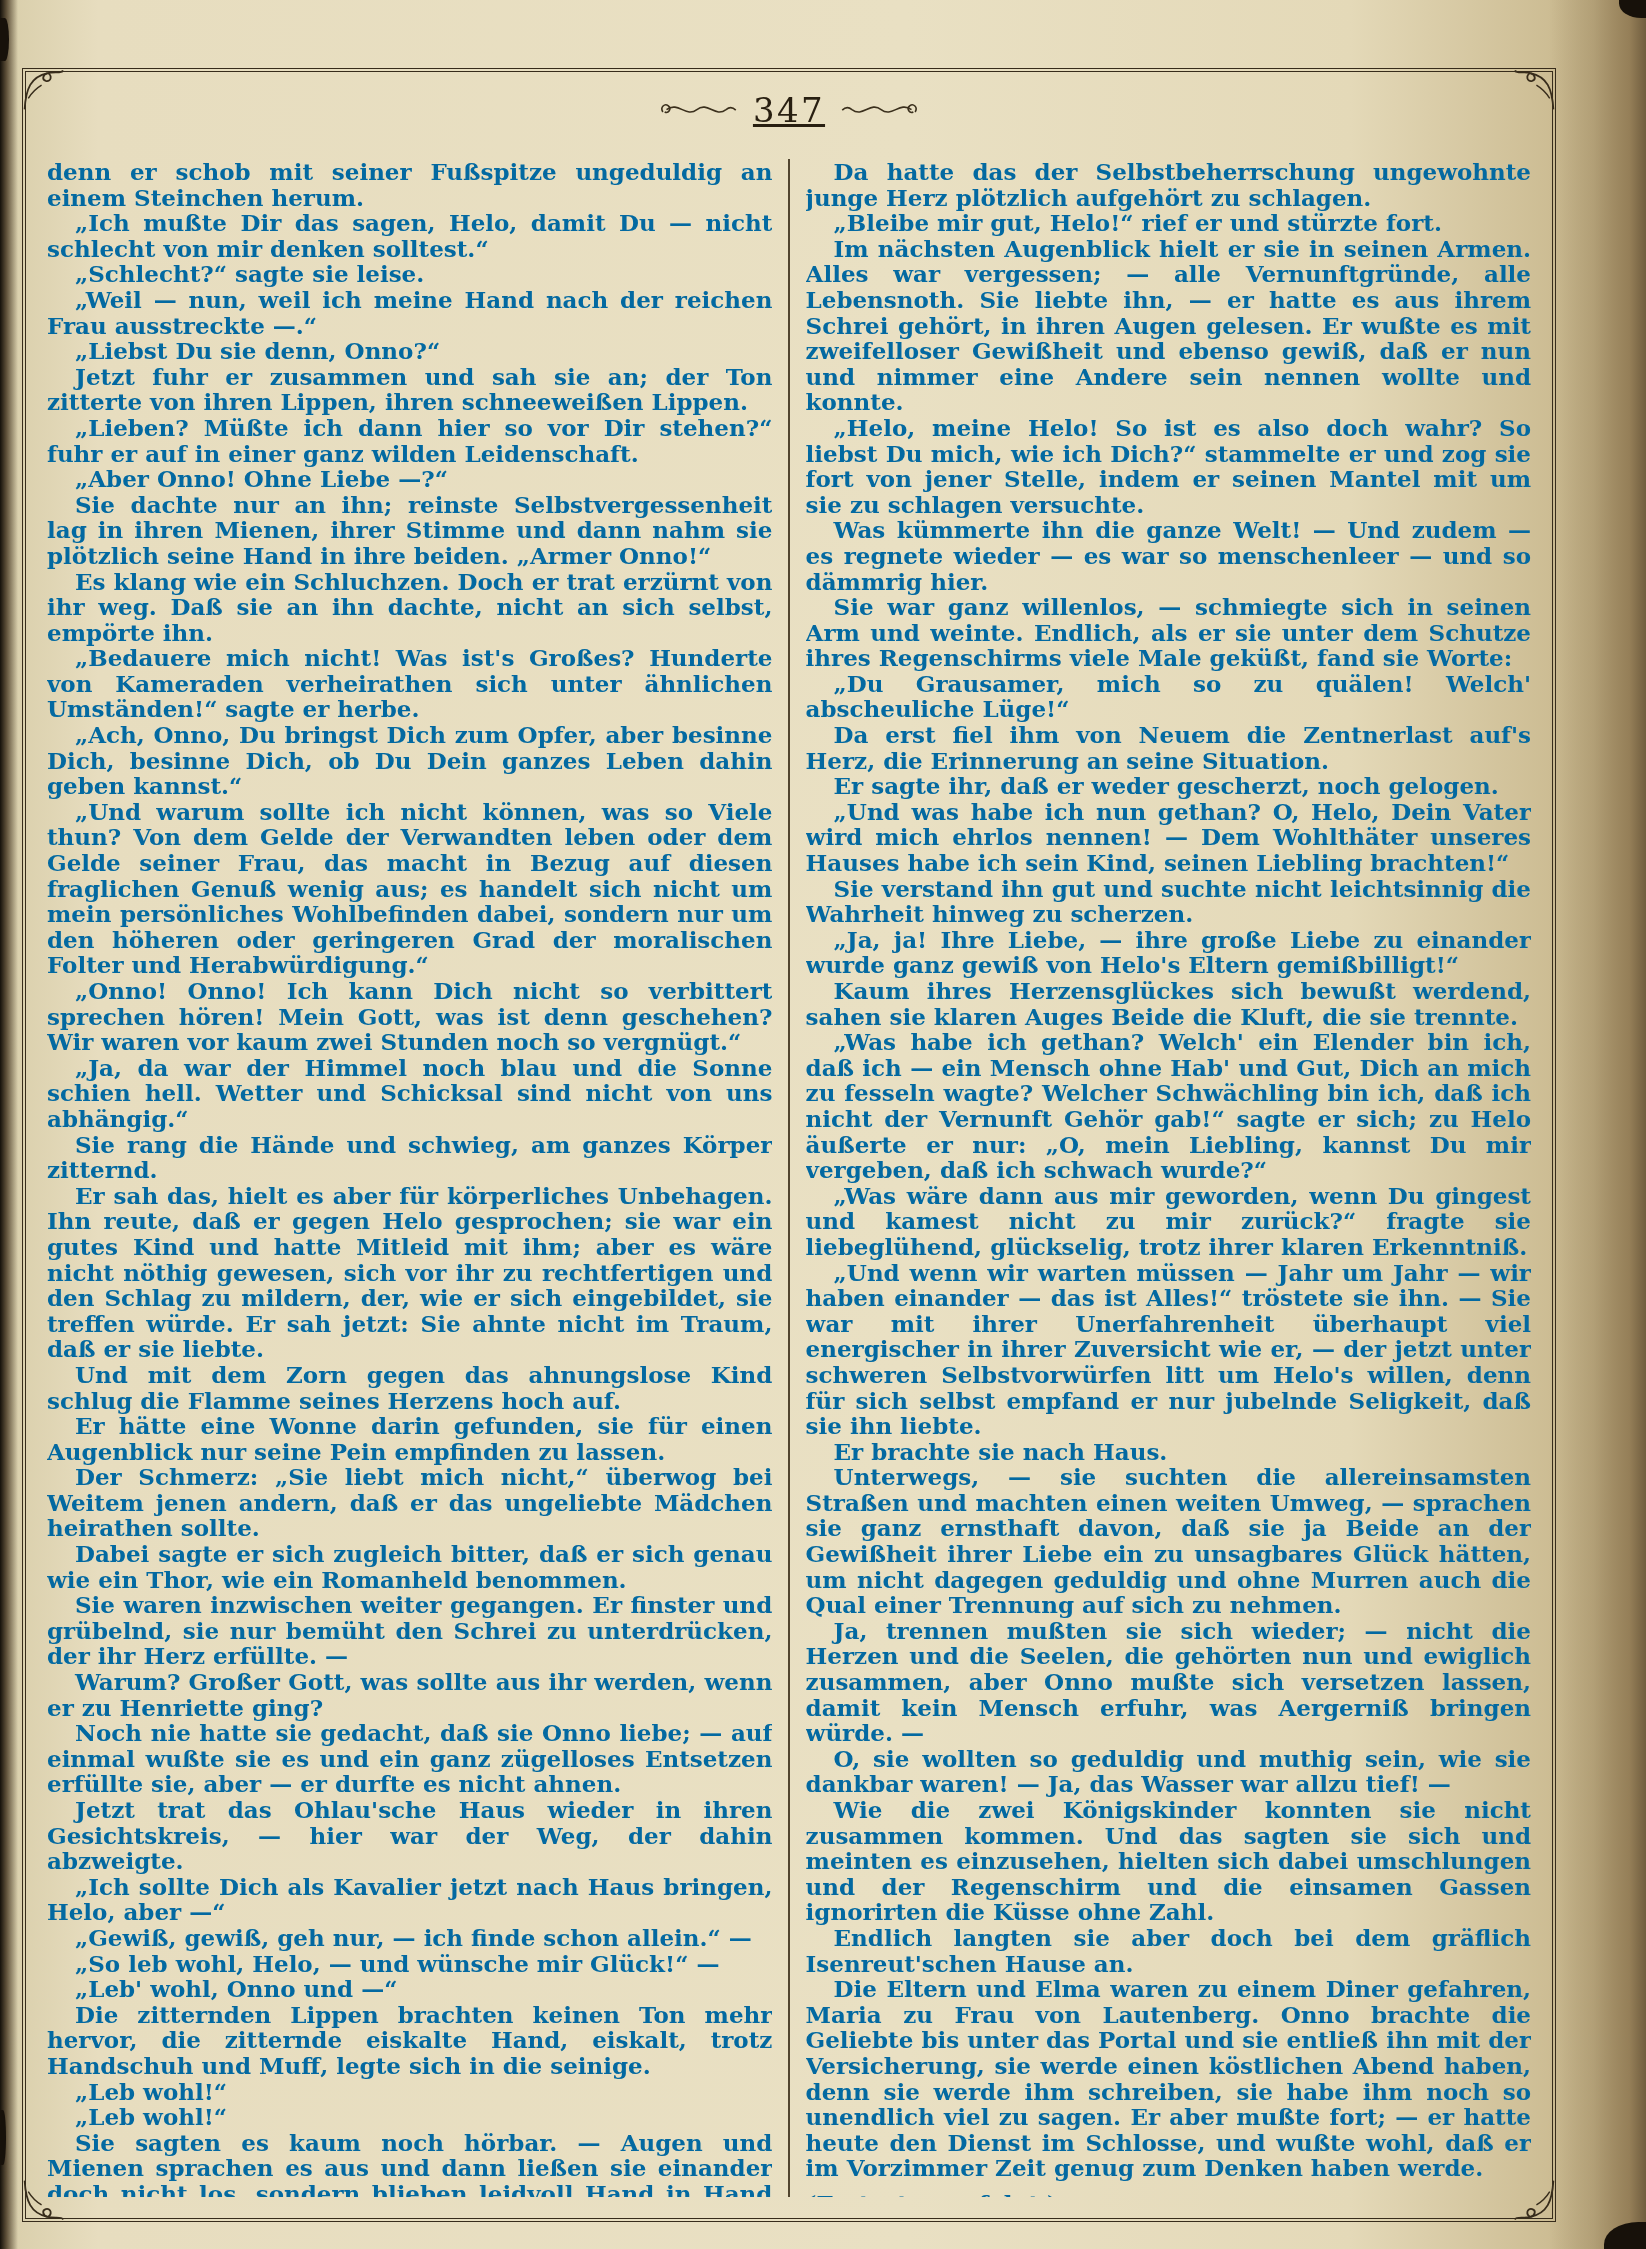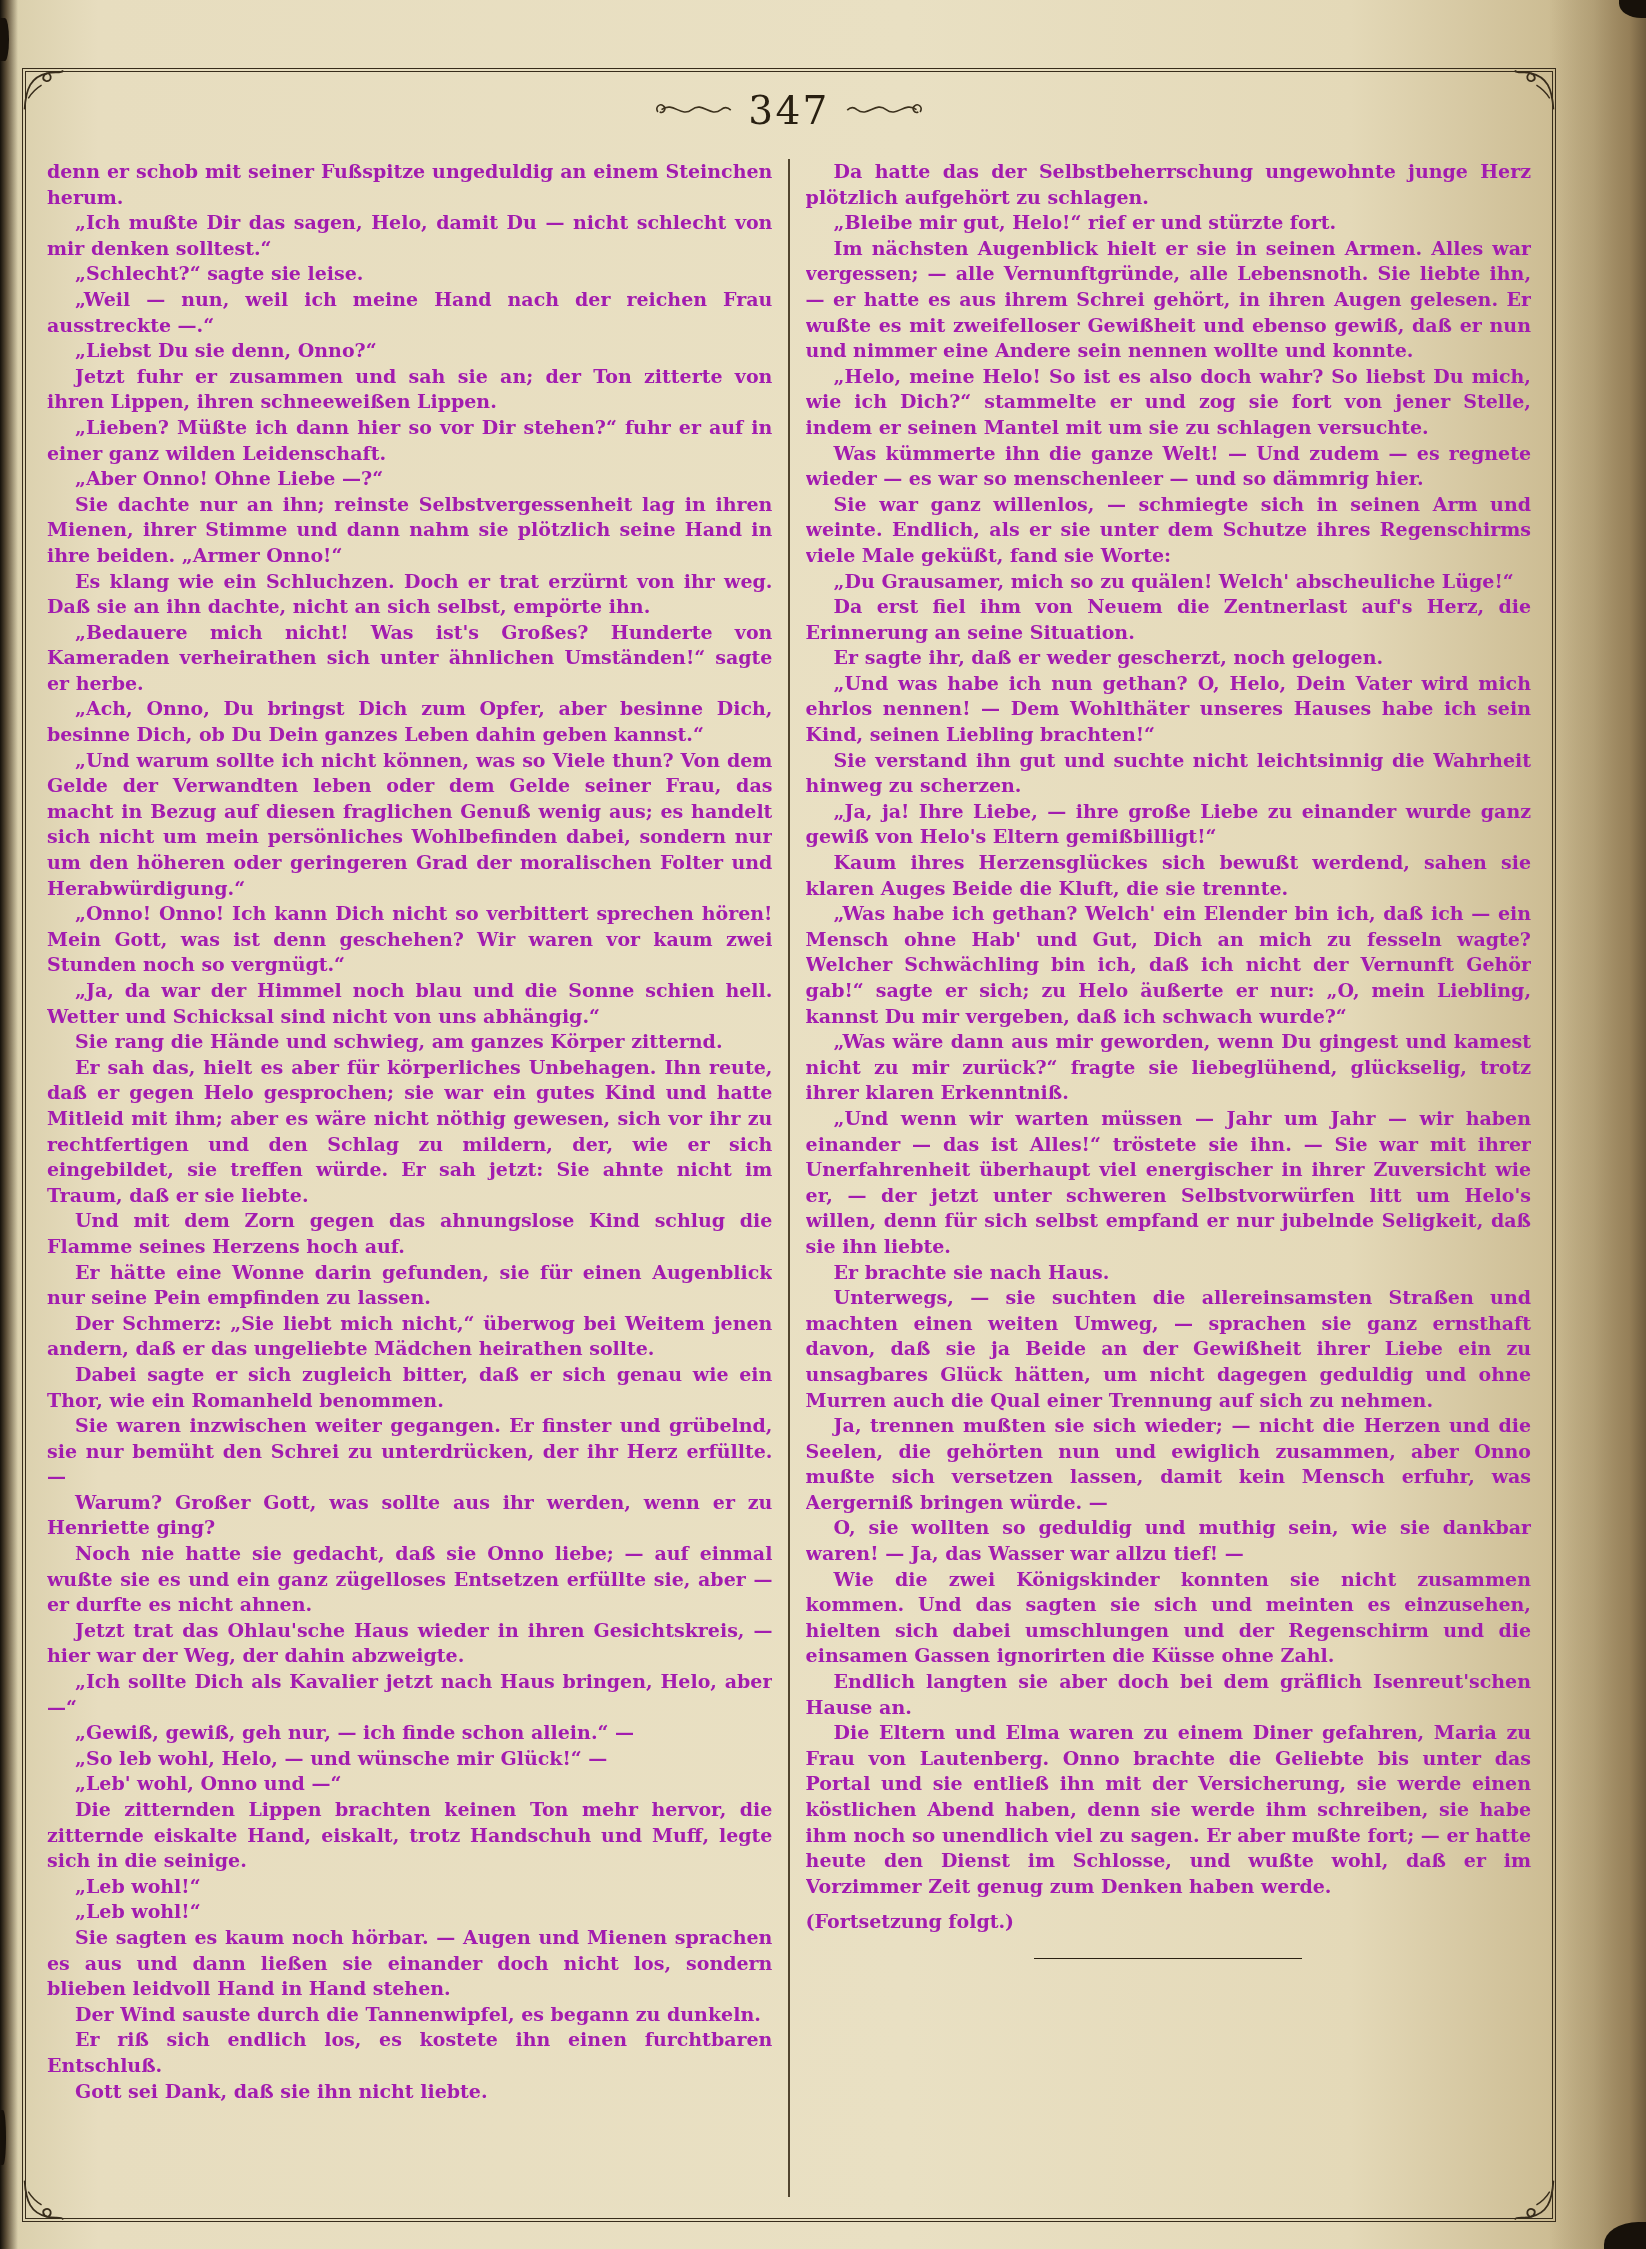--- a/index.html
+++ b/index.html
@@ -25,28 +25,28 @@
     border:4.9px double #372c1b;}
   .corner{position:absolute;width:46px;height:46px;}
   .corner svg{display:block;}
   .c-tl{left:-4.9px;top:-4.9px;}
   .c-tr{right:-4.9px;top:-4.9px;transform:scaleX(-1);}
   .c-bl{left:-4.9px;bottom:-4.9px;transform:scaleY(-1);}
   .c-br{right:-4.9px;bottom:-4.9px;transform:scale(-1,-1);}
 
   .page-header{position:absolute;top:8.5px;left:0;right:0;height:59px;
     display:flex;align-items:center;justify-content:center;gap:16px;}
-  .page-number{font-size:39px;letter-spacing:2.4px;color:#281f11;}
+  .page-number{font-size:34px;letter-spacing:2.4px;color:#281f11;text-decoration:underline;}
   .flourish{display:inline-block;line-height:0;}
   .flourish.right{transform:scaleX(-1);}
 
   .columns{position:absolute;top:87px;left:21px;right:21px;bottom:21px;
     display:flex;overflow:hidden;}
-  .column{flex:1;text-align:justify;font-size:19px;line-height:25.6px;
-    font-weight:bold;color:#a21caf;overflow:hidden;}
+  .column{flex:1;text-align:justify;font-size:23px;line-height:25.6px;
+    font-weight:bold;color:#0369a1;overflow:hidden;}
   .col-divider{width:1.2px;background:#51452f;margin:0 16px;}
   .para{margin:0;text-indent:28px;}
   .col-left .para:first-child{text-indent:0;}
   .continuation{margin:9.8px 0 0 0;text-align:left;padding-right:91px;
     font-weight:bold;}
   .end-rule{width:268px;border-top:1.8px solid #2a2012;margin:23px auto 0 auto;height:0;}
 </style>
 </head>
 <body>
 

